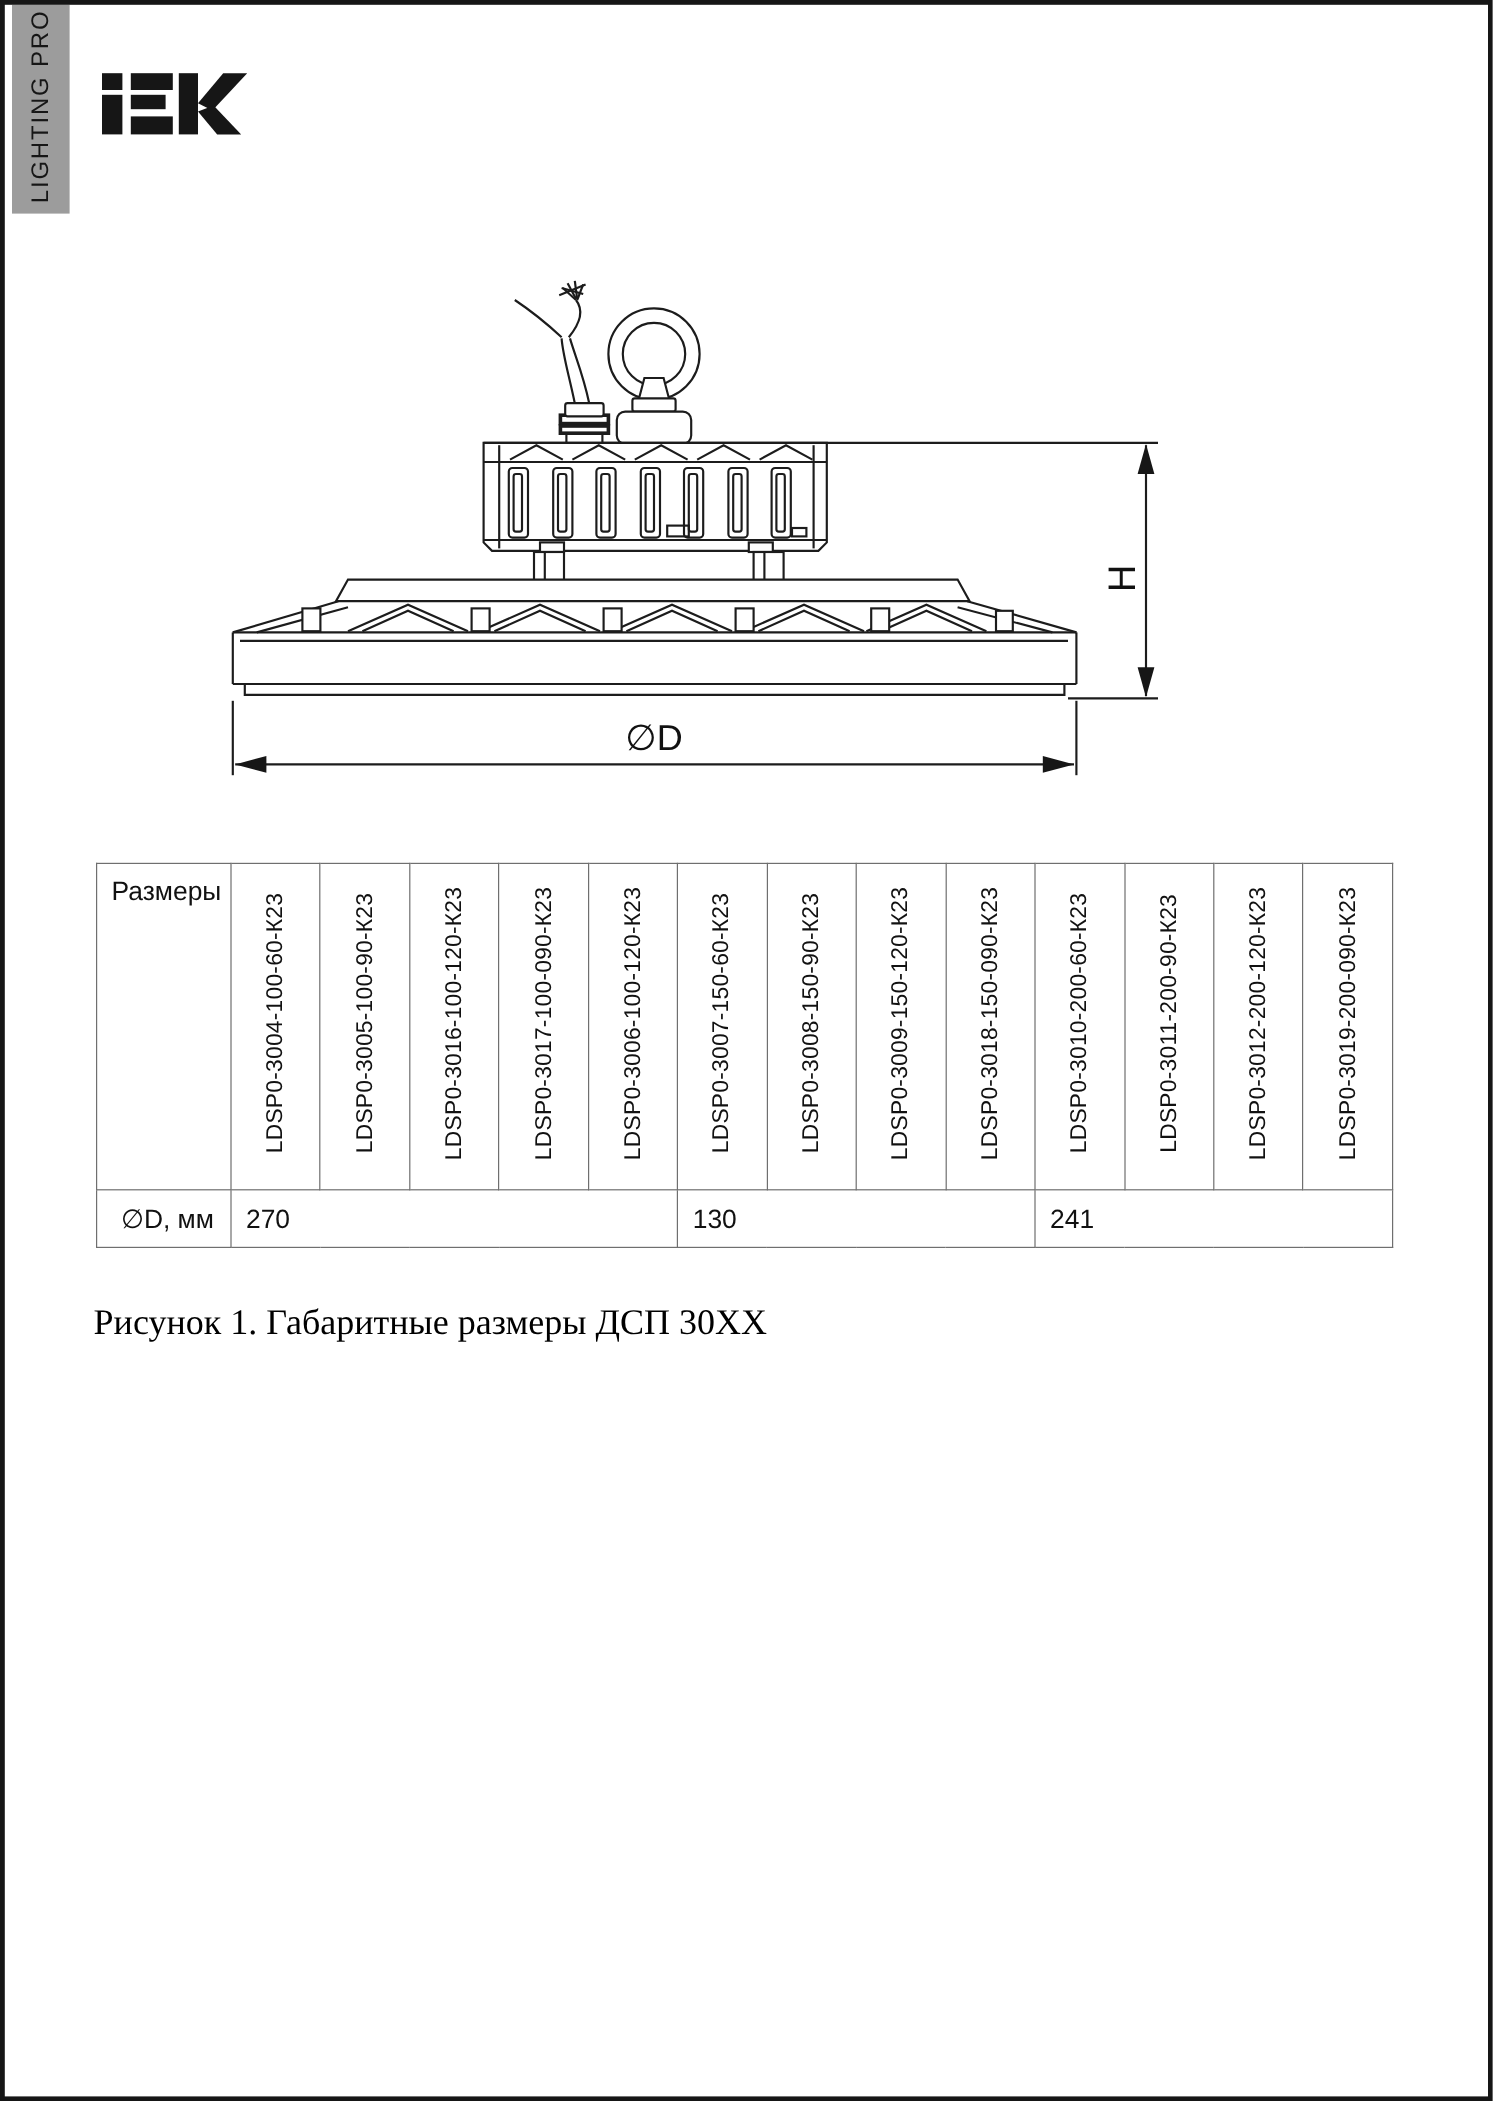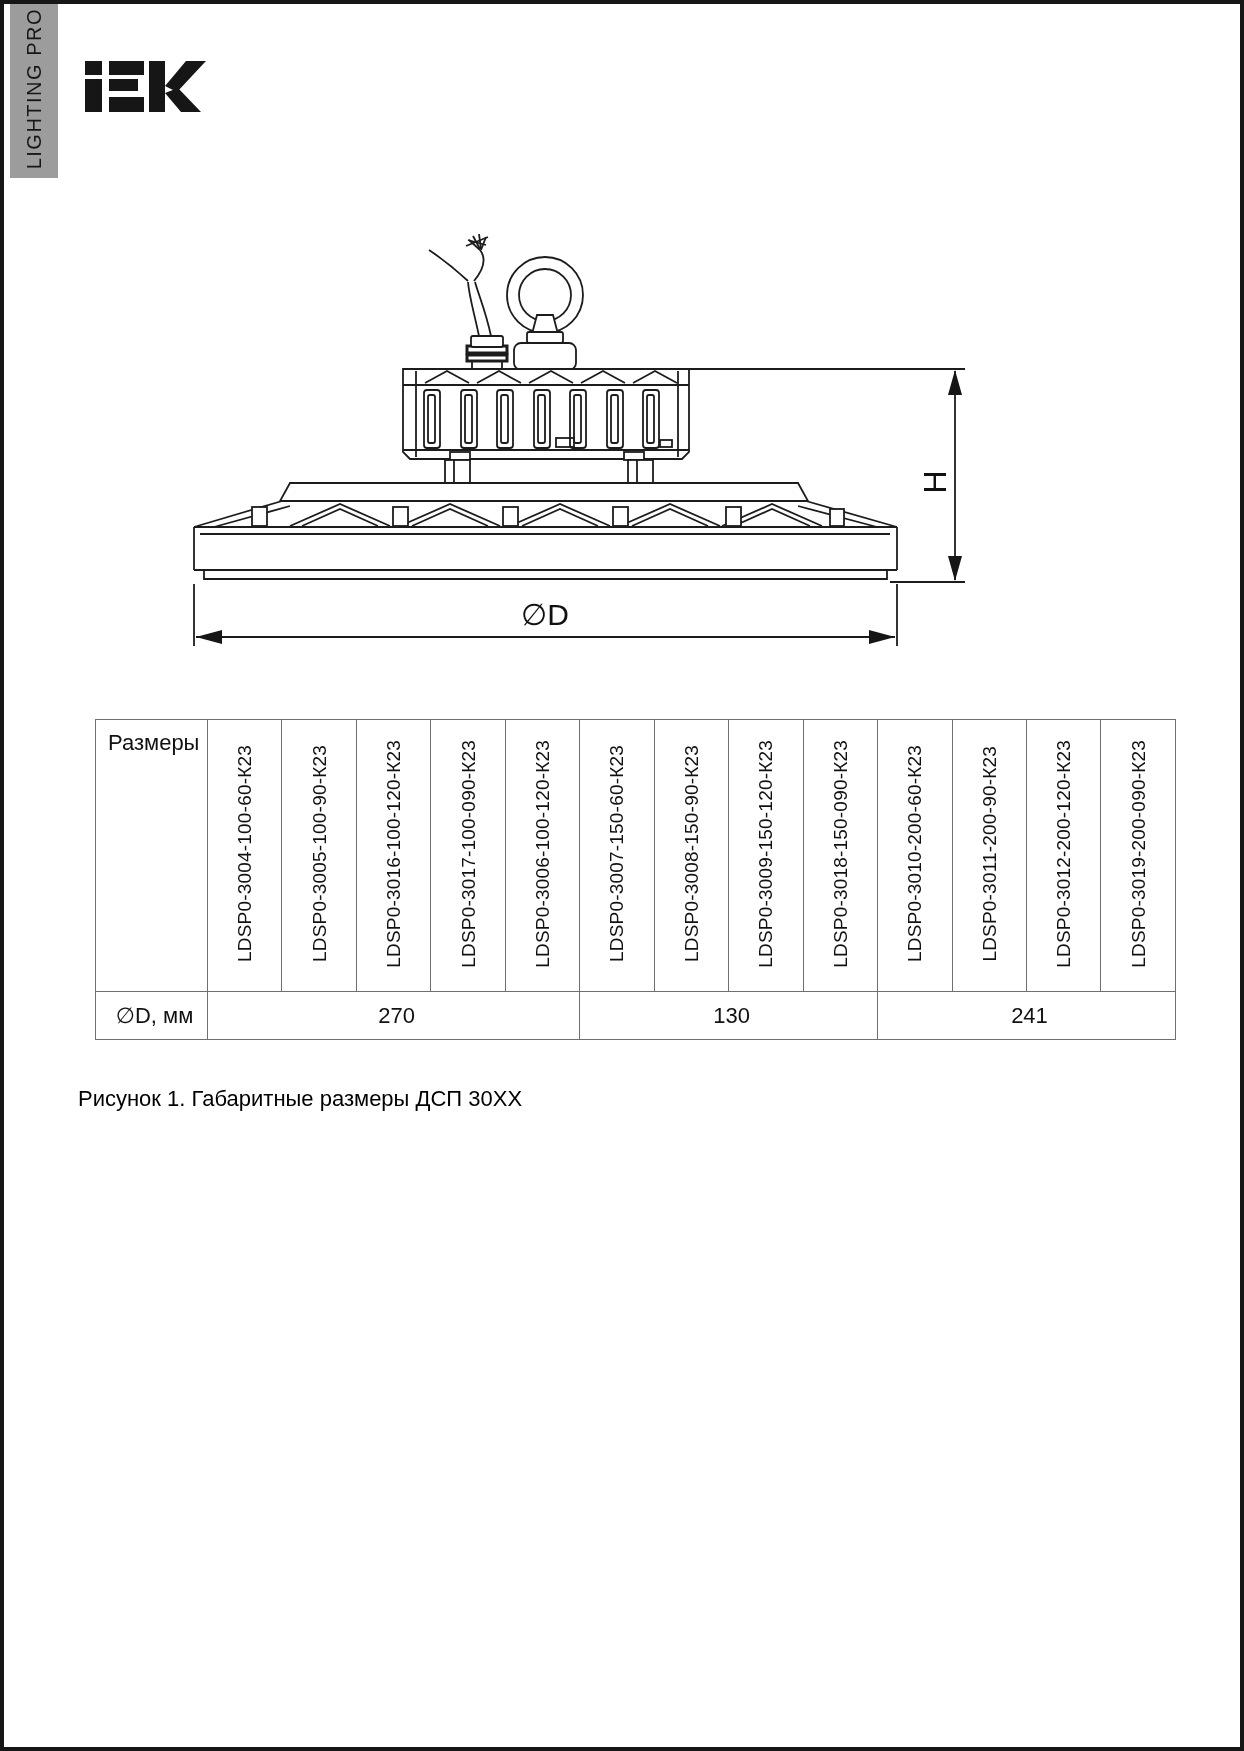--- a/index.html
+++ b/index.html
@@ -17,44 +17,44 @@
     background:#9c9c9c;display:flex;align-items:center;justify-content:center;
   }
   .lighting-strip .v-text{
     writing-mode:vertical-rl;transform:rotate(180deg);
     font-size:20px;font-weight:500;letter-spacing:1.5px;color:#161616;white-space:nowrap;
     padding-top:4px;
   }
   .logo-wrap{position:absolute;left:83px;top:55px;}
   .drawing-wrap{position:absolute;left:0;top:0;}
   
-  .dim-table-wrap{position:absolute;left:80px;top:719px;margin-left:15px;}
+  .dim-table-wrap{position:absolute;left:80px;top:719px;}
   table.dim{
     border-collapse:collapse;table-layout:fixed;width:1080px;
   }
   table.dim th, table.dim td{
     border:1.5px solid #6f6f6f;
     font-weight:normal;
   }
   th.corner{
     vertical-align:top;text-align:left;padding:10px 6px 0 12px;font-size:22px;
   }
   th.model{height:255px;vertical-align:middle;text-align:center;padding:8px 0;}
   .v-label{
     display:inline-block;writing-mode:vertical-rl;transform:rotate(180deg);
     font-size:19px;letter-spacing:0.2px;white-space:nowrap;line-height:1;
   }
   th.row-label{
     text-align:center;padding:4px 6px 4px 12px;font-size:22px;height:39px;
   }
   td.val{
-    text-align:center;padding:4px 6px 4px 12px;font-size:22px;height:39px;
+    text-align:left;padding:4px 6px 4px 12px;font-size:22px;height:39px;
   }
   .caption{
-    position:absolute;left:78px;top:1086px;font-size:22px;color:#000;
+    position:absolute;left:78px;top:1086px;font-size:30px;color:#000;font-family:Liberation Serif, serif;
   }
   svg .ln{stroke:#1c1c1c;stroke-width:1.8;fill:none;}
   svg .lnw{stroke:#1c1c1c;stroke-width:1.8;fill:#ffffff;}
   svg .thick{stroke:#1c1c1c;stroke-width:3;fill:#ffffff;}
   svg .fill{fill:#161616;stroke:none;}
   svg text{font-family:"Liberation Sans",sans-serif;fill:#111;}
 </style>
 </head>
 <body>
 

